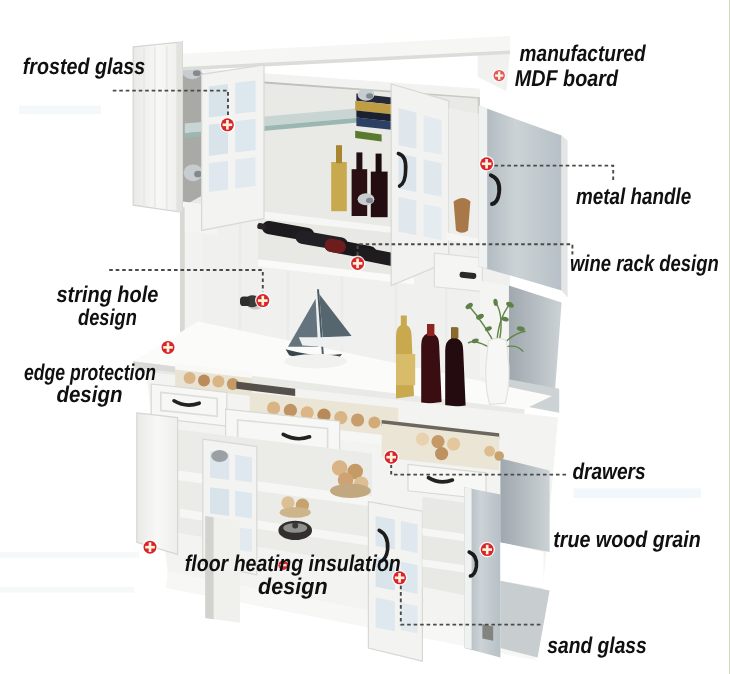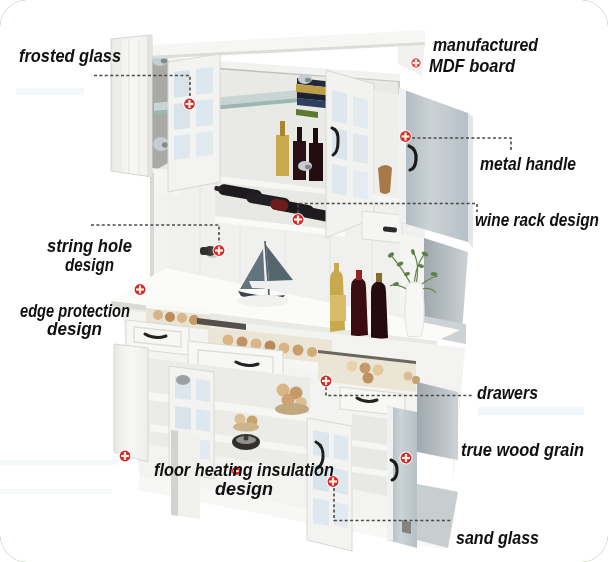--- a/index.html
+++ b/index.html
@@ -1,17 +1,17 @@
 <!DOCTYPE html>
 <html><head>
 <meta charset="utf-8">
 <style>
   html,body{margin:0;padding:0;background:#ffffff;}
   .stage{position:relative;width:608px;height:562px;overflow:hidden;background:#4d7c0f;
-         font-family:"Liberation Sans", sans-serif;border-radius:27px;}
+         font-family:"Liberation Sans", sans-serif;}
   svg{position:absolute;left:0;top:0;}
   .lb{fill:#101010;font-weight:bold;font-style:italic;font-family:"Liberation Sans",sans-serif;}
 </style>
 </head>
 <body>
 <div class="stage">
 <svg width="608" height="562" viewBox="0 0 608 562">
 <defs>
   <linearGradient id="doorgray" x1="0" y1="0" x2="1" y2="0">
     <stop offset="0" stop-color="#aab5bc"></stop>

